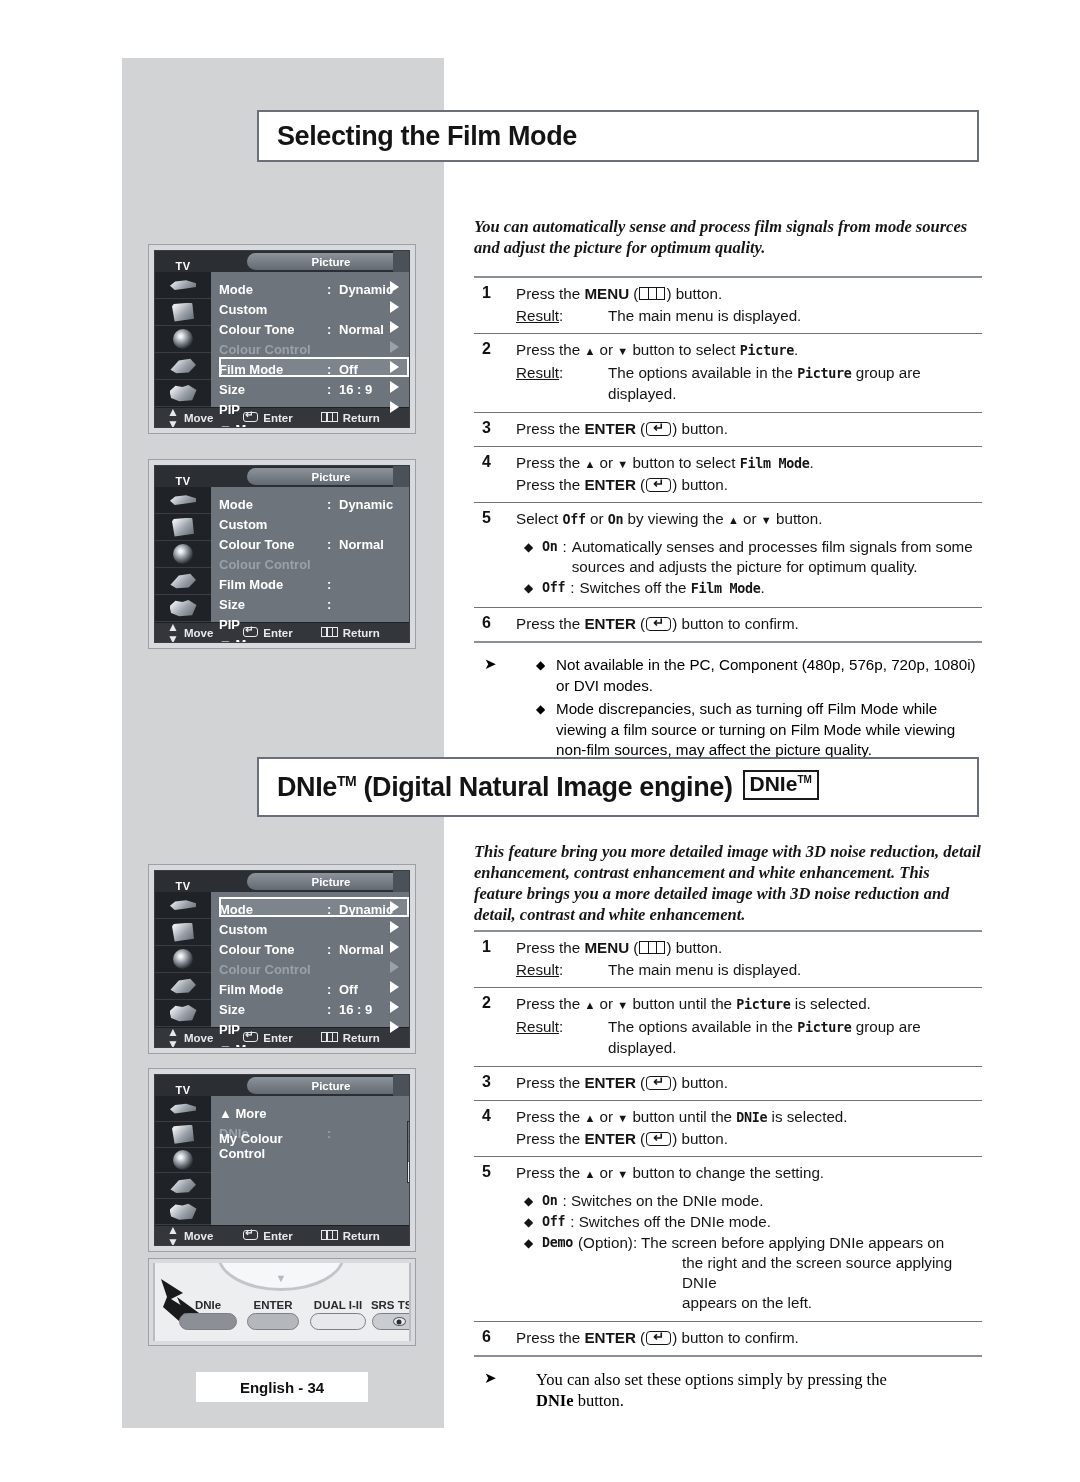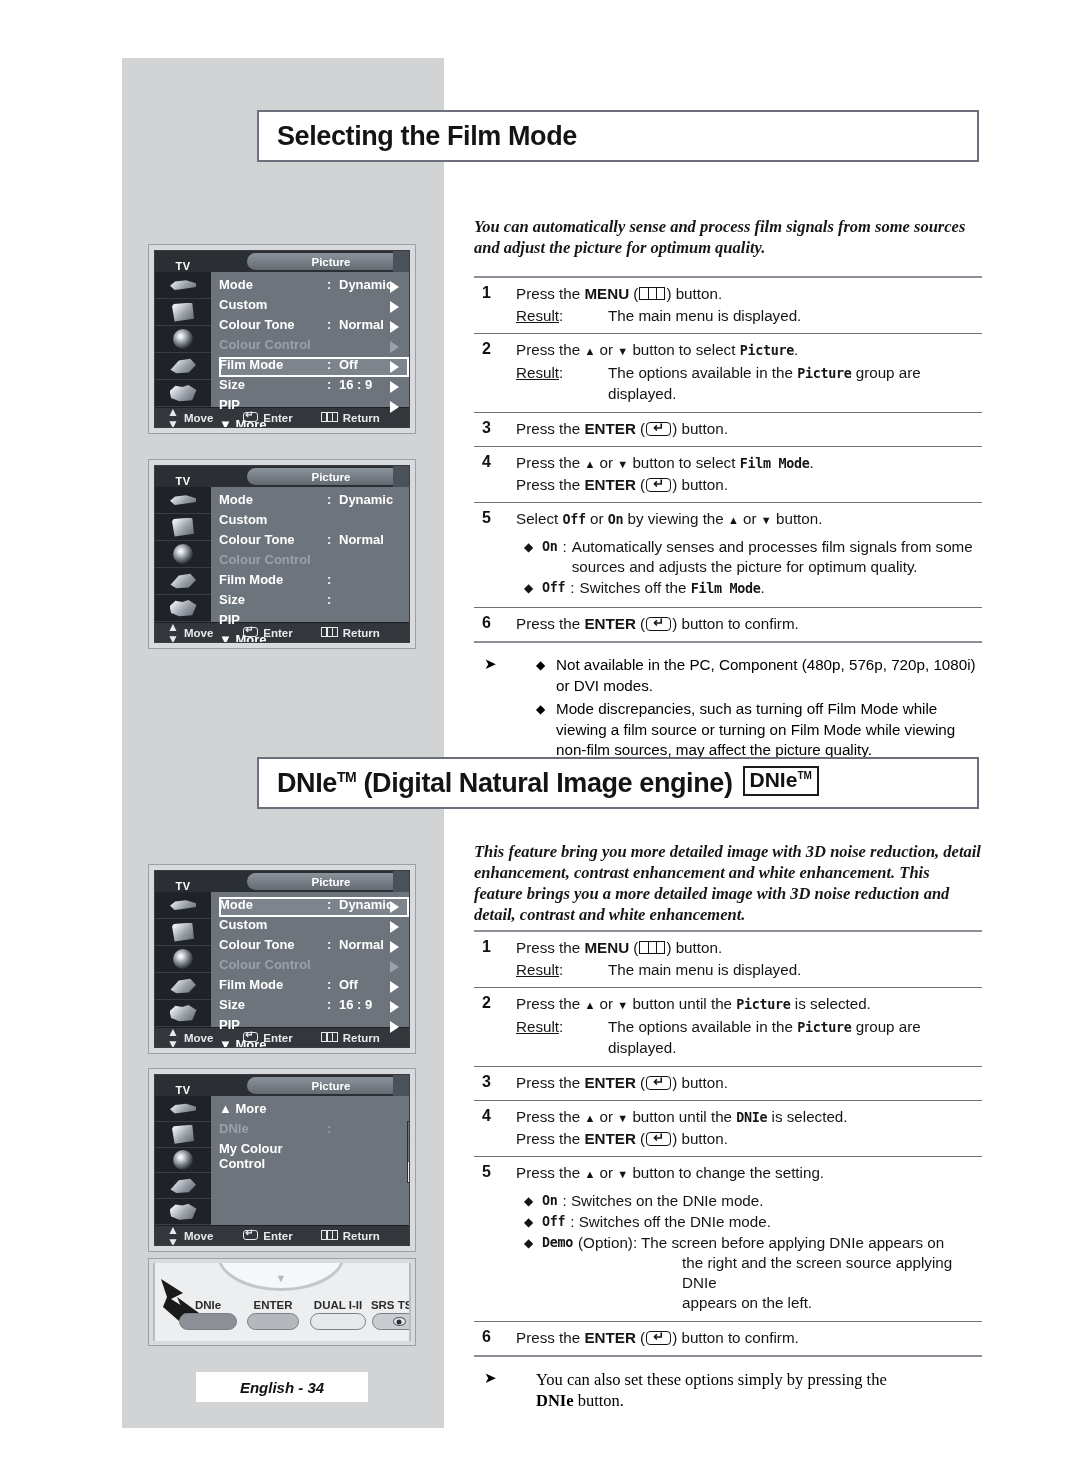--- a/index.html
+++ b/index.html
@@ -26,21 +26,21 @@
     display: flex; align-items: center;
     padding-left: 18px;
   }
   .sec-head .htxt {
     font-size: 27px; font-weight: bold; color: #141414;
     letter-spacing: -0.4px;
     font-family: "Liberation Sans", sans-serif;
   }
   .sec-head .htxt sup { font-size: 14px; vertical-align: super; }
   #head-film { left: 257px; top: 110px; width: 722px; height: 52px; }
-  #head-dnie { left: 257px; top: 757px; width: 722px; height: 52px; }
+  #head-dnie { left: 257px; top: 757px; width: 722px; height: 60px; }
 
   .dnie-badge {
     display: inline-block;
     border: 2px solid #1a1a1a;
     padding: 0 5px 1px 5px;
     margin-left: 10px;
     font-size: 21px; font-weight: bold; line-height: 1.15;
     color: #111; background: #fff;
     position: relative; top: -2px;
   }
@@ -176,21 +176,21 @@
   .osd-ico.i1 .shape { clip-path: polygon(0 55%,20% 30%,62% 22%,100% 40%,100% 62%,55% 72%,18% 80%); }
   .osd-ico.i2 .shape { width:22px; height:19px; border-radius:3px 3px 2px 2px;
       clip-path: polygon(8% 8%,92% 0,100% 86%,12% 100%,0 20%); }
   .osd-ico.i3 .shape { width:20px; height:20px; border-radius:50%;
       background: radial-gradient(circle at 38% 36%, #f2f4f6 8%, #6e757d 48%, #23262a 75%, #8b9199 100%); }
   .osd-ico.i4 .shape { clip-path: polygon(2% 72%,34% 18%,78% 8%,100% 44%,72% 88%,24% 92%); border-radius:40% 20% 40% 20%; }
   .osd-ico.i5 .shape { width:27px; height:18px;
       clip-path: polygon(0 40%,22% 10%,48% 16%,70% 6%,100% 34%,84% 90%,36% 96%,6% 78%); }
   .osd-list { flex: 1; position: relative; padding: 5px 0 0 8px; }
   .row {
-    height: 20px; display: flex; align-items: flex-start;
+    height: 20px; display: flex; align-items: flex-end;
     color: #ffffff; font-size: 13px; font-weight: bold;
     position: relative;
   }
   .row .lbl { width: 108px; flex: 0 0 108px; }
   .row .colon { width: 12px; flex: 0 0 12px; }
   .row .val { flex: 1; }
   .row .car {
     position: absolute; right: 10px; top: 4px;
     width: 0; height: 0; border-left: 9px solid #fff;
     border-top: 6px solid transparent; border-bottom: 6px solid transparent;
@@ -285,35 +285,35 @@
   }
   .rc-pointer {
     position: absolute; left: 2px; top: 14px; width: 64px; height: 56px;
   }
 
   
   .footer {
     position: absolute; left: 196px; top: 1372px;
     width: 172px; height: 30px; background: #fff;
     display: flex; align-items: center; justify-content: center;
-    font-size: 15px; font-weight: bold; color: #111; font-style: italic;
+    font-size: 15px; font-weight: bold; color: #111;
   }
 </style>
 </head>
 <body>
 
 <div class="page">
 
   <div class="grey-col"></div>
 
   <div class="sec-head" id="head-film">
     <span class="htxt">Selecting the Film Mode</span>
   </div>
 
-  <div class="intro" id="intro-film">You can automatically sense and process film signals from some sources and adjust the picture for optimum quality.</div>
+  <div class="intro" id="intro-film">You can automatically sense and process film signals from mode sources and adjust the picture for optimum quality.</div>
 
   <div class="steps" id="steps-film">
     <div class="rule"></div>
 
     <div class="step">
       <div class="num">1</div>
       <div class="body">
         <span class="line"><span>Press the</span>
           <b class="ui">MENU</b> (<span class="key-menu"></span><span>) button.</span></span>
         <span class="res">

